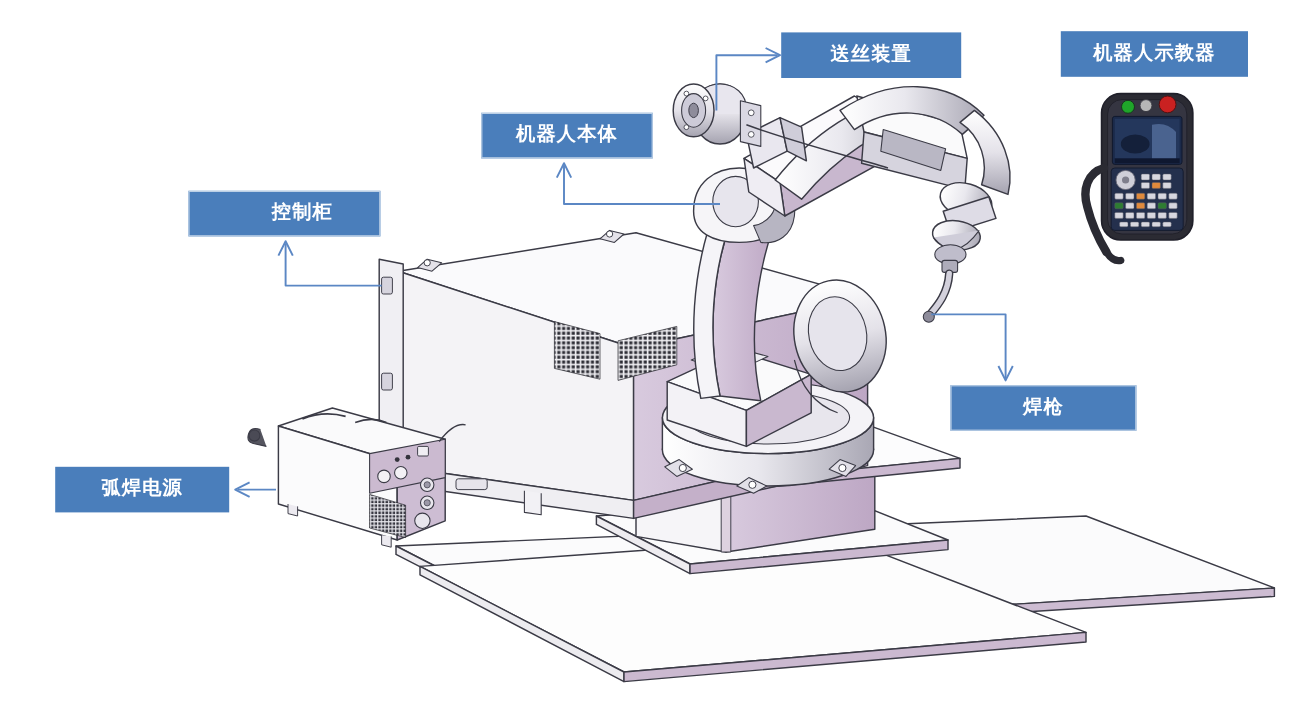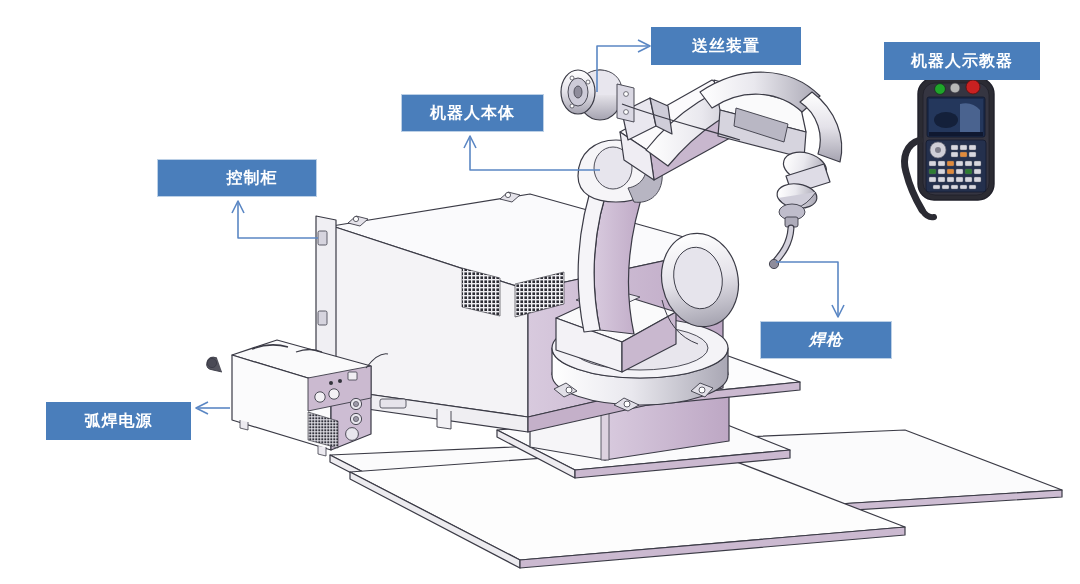--- a/index.html
+++ b/index.html
@@ -319,33 +319,33 @@
         <path d="M208,402 L196,408 L208,414"></path>
       </g>
 
     </g>
   </svg>
 
   <div class="callout" style="left:651px; top:27px; width:150px; height:38px;">
     <span>送丝装置</span>
   </div>
 
-  <div class="callout" style="left:884px; top:42px; width:156px; height:38px;">
+  <div class="callout" style="left:884px; top:26px; width:156px; height:38px;">
     <span>机器人示教器</span>
   </div>
 
   <div class="callout thinborder" style="left:401px; top:94px; width:143px; height:38px;">
     <span>机器人本体</span>
   </div>
 
   <div class="callout thinborder" style="left:157px; top:159px; width:160px; height:38px;padding-left:30px;">
     <span>控制柜</span>
   </div>
 
-  <div class="callout thinborder" style="left:760px; top:321px; width:132px; height:38px;font-style:italic;">
+  <div class="callout thinborder" style="left:792px; top:321px; width:155px; height:38px;">
     <span>焊枪</span>
   </div>
 
-  <div class="callout" style="left:46px; top:389px; width:145px; height:38px;margin-top:13px;">
+  <div class="callout" style="left:46px; top:389px; width:145px; height:38px;">
     <span>弧焊电源</span>
   </div>
 
 </div>
 
 </body></html>

